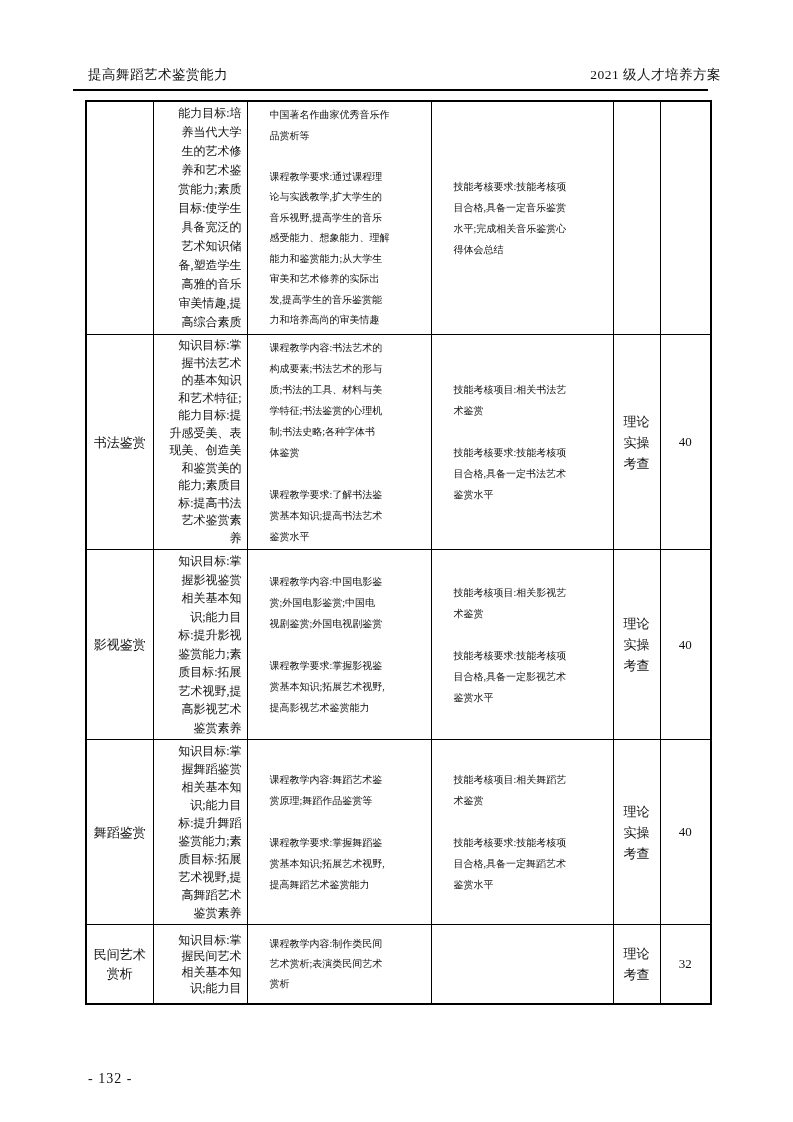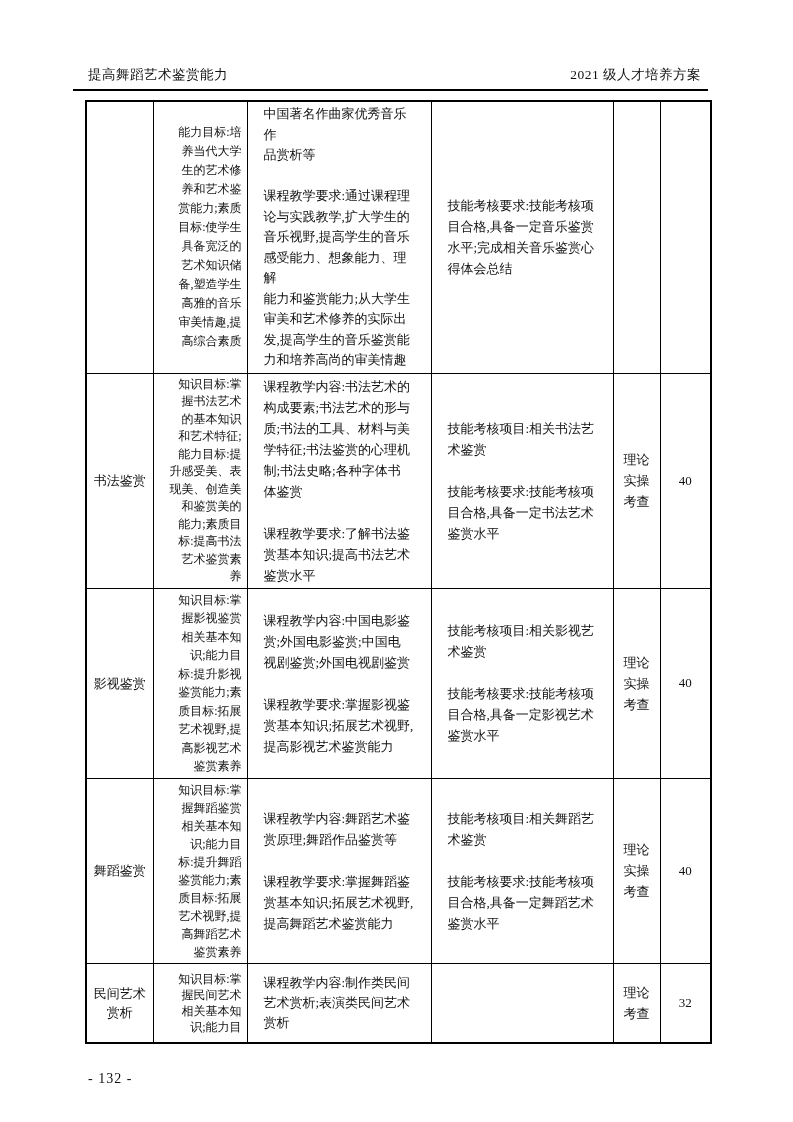--- a/index.html
+++ b/index.html
@@ -12,21 +12,21 @@
     overflow: hidden;
   }
   .page { position: absolute; inset: 0; background: #ffffff; }
 
   
   .hdr-left {
     position: absolute; left: 88px; top: 66px;
     font-size: 13.5px; letter-spacing: 0.5px; white-space: nowrap;
   }
   .hdr-right {
-    position: absolute; right: 92px; top: 66px;
+    position: absolute; right: 72px; top: 66px;
     font-size: 13.5px; letter-spacing: 0.5px; white-space: nowrap;
   }
   .hdr-rule {
     position: absolute; left: 73px; top: 89px;
     width: 635px; height: 2px; background: #000000;
   }
 
   
   table.course-table {
     position: absolute; left: 85px; top: 100px;
@@ -67,21 +67,21 @@
   .row-5  { height: 68px; }
 
   
   td.name {
     font-size: 13px; text-align: center; line-height: 19px; padding: 16px 3px;
   }
   td.obj {
     font-size: 12px; line-height: 19px; padding: 2px 5px; text-align: right;
   }
   td.content, td.skill {
-    font-size: 13px; line-height: 21px; padding: 2px 16px; text-align: left;
+    font-size: 10px; line-height: 21px; padding: 2px 22px; text-align: left;
   }
   td.method {
     font-size: 13px; line-height: 21px; text-align: center; padding: 18px 2px;
   }
   td.hours {
     font-size: 13px; text-align: center; padding: 2px 0;
   }
 
   .vtop { vertical-align: top; }
 

